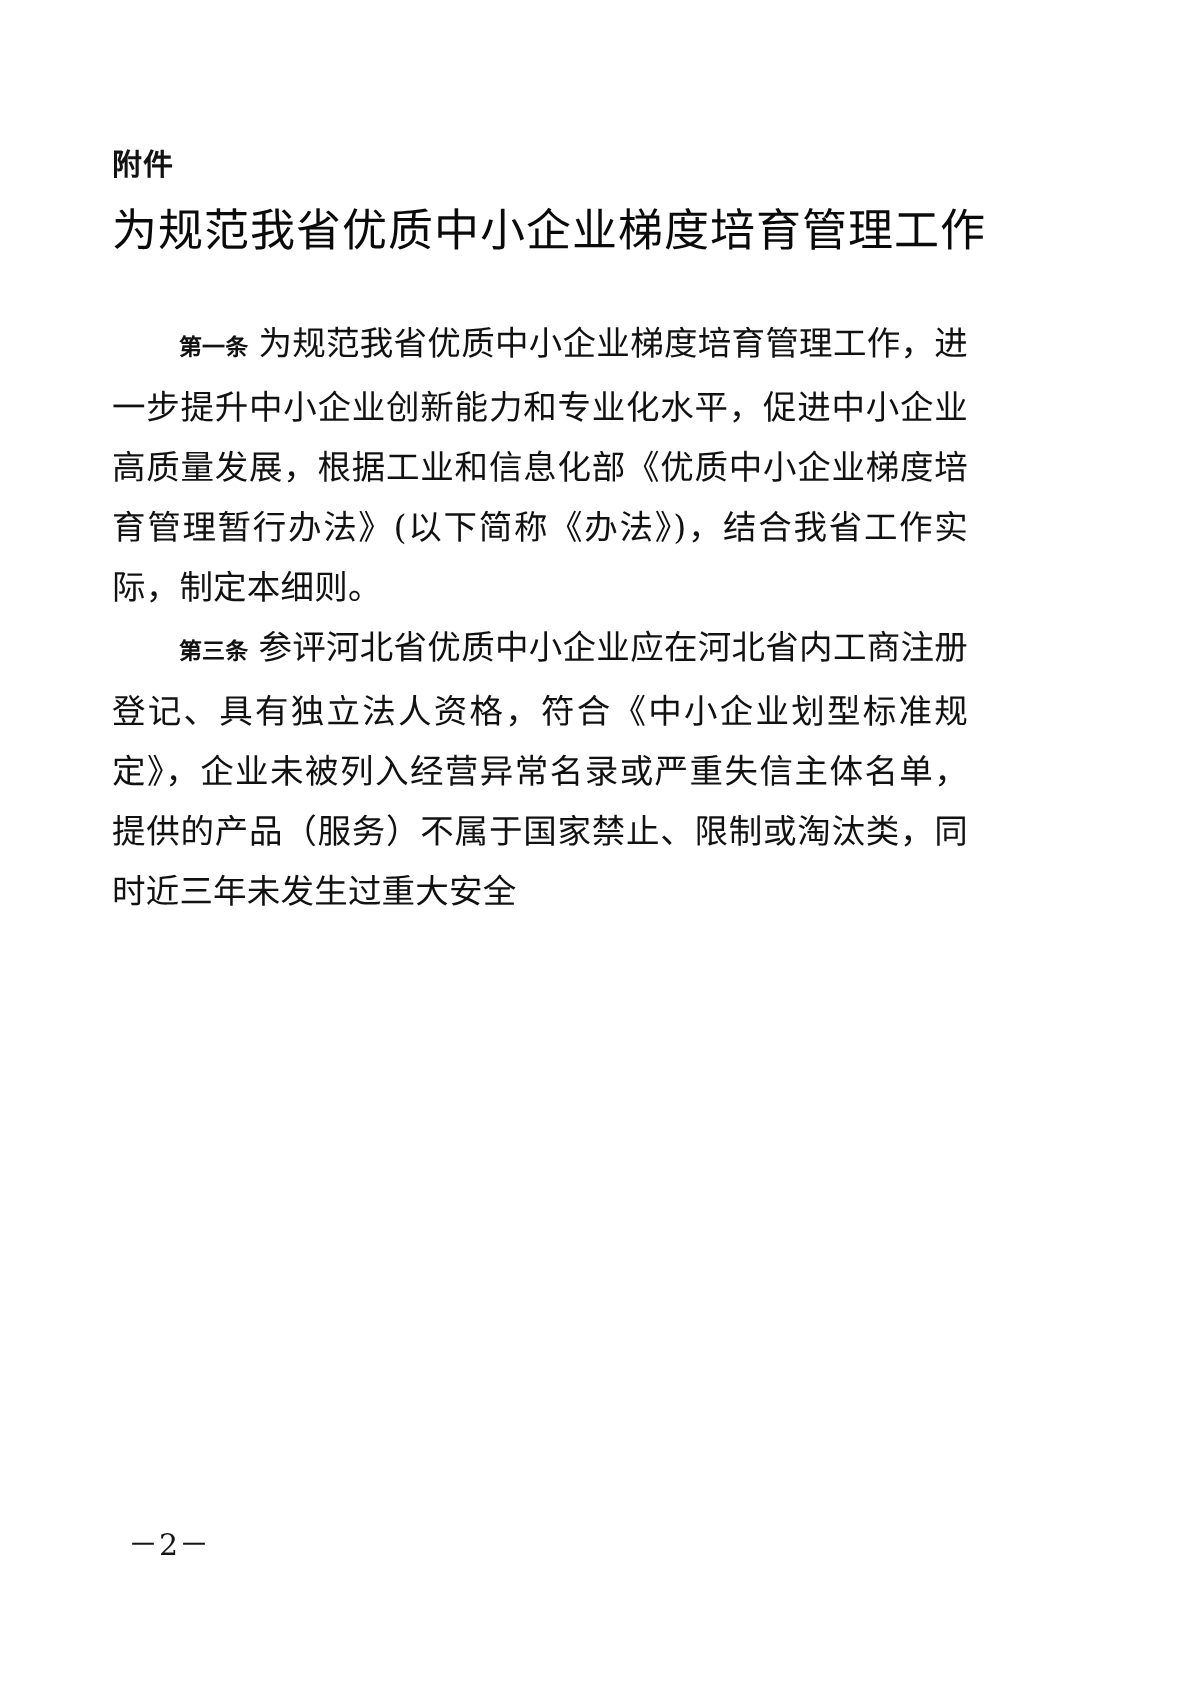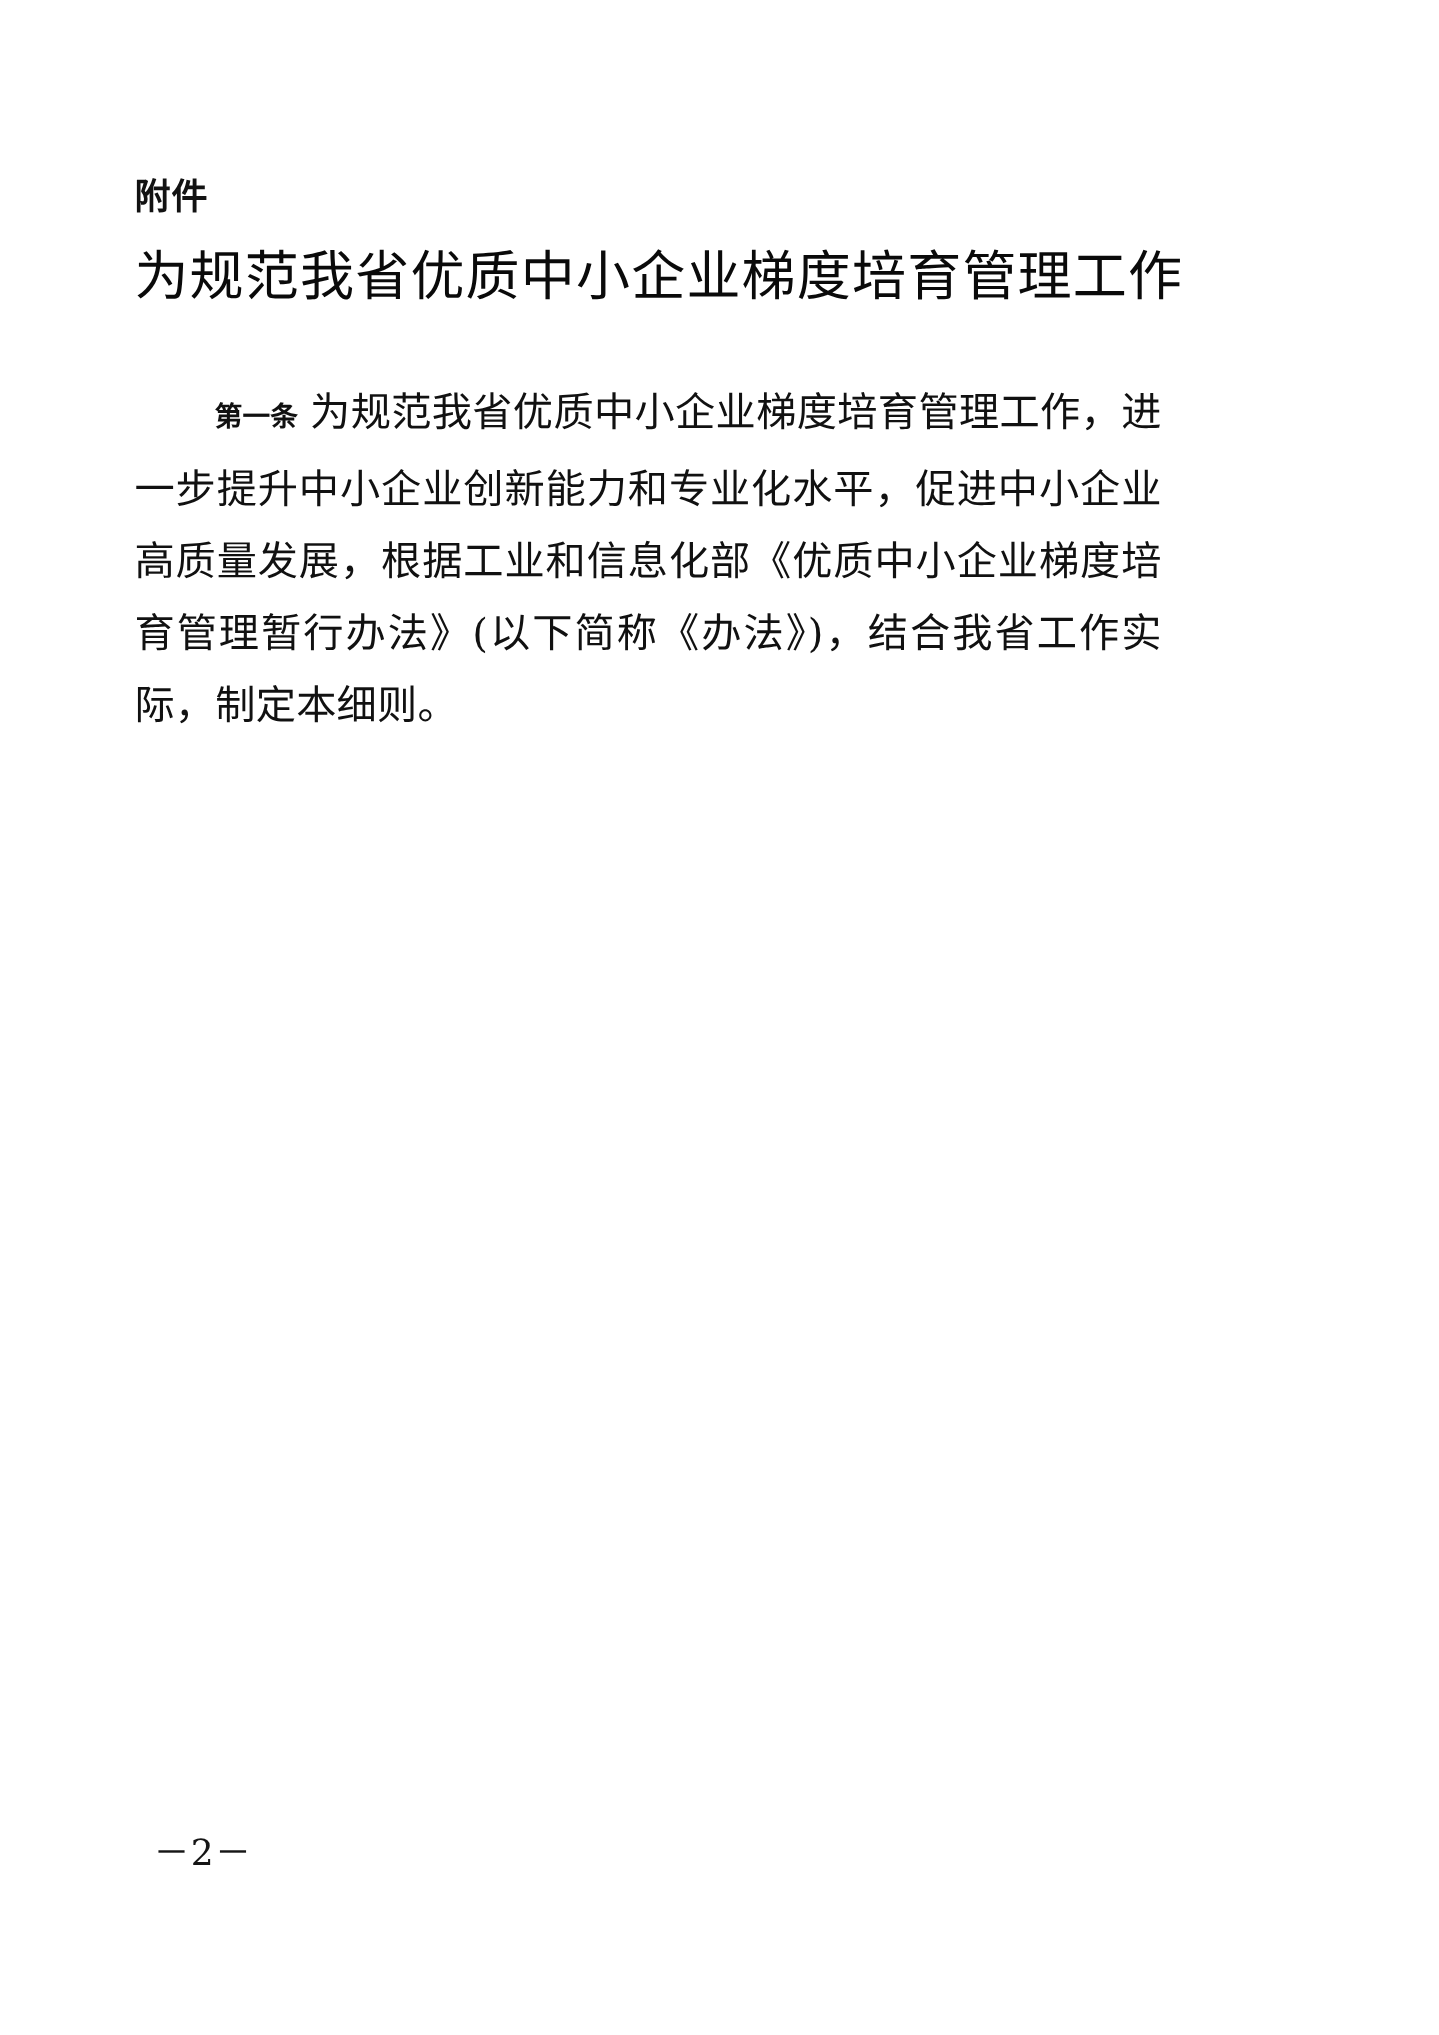--- a/index.html
+++ b/index.html
@@ -117,18 +117,21 @@
 
 
     <div class="body-block">
 
       <p class="para">
         <span class="article-label">第一条</span><span class="article-gap"></span><span>为规范我省优质中小企业梯度培育管理工作，进一步提升中小企业创新能力和专业化水平，促进中小企业高质量发展，根据工业和信息化部《优质中小企业梯度培育管理暂行办法》(以下简称《办法》)，结合我省工作实际，制定本细则。</span>
       </p>
 
 
 
+      <p class="para">
+        <span class="article-label">第三条</span><span class="article-gap"></span><span>参评河北省优质中小企业应在河北省内工商注册登记、具有独立法人资格，符合《中小企业划型标准规定》，企业未被列入经营异常名录或严重失信主体名单，提供的产品（服务）不属于国家禁止、限制或淘汰类，同时近三年未发生过重大安全</span>
+      </p>
 
     </div>
   </div>
 
   <div class="page-footer">－2－</div>
 </div>
 
 </body></html>

